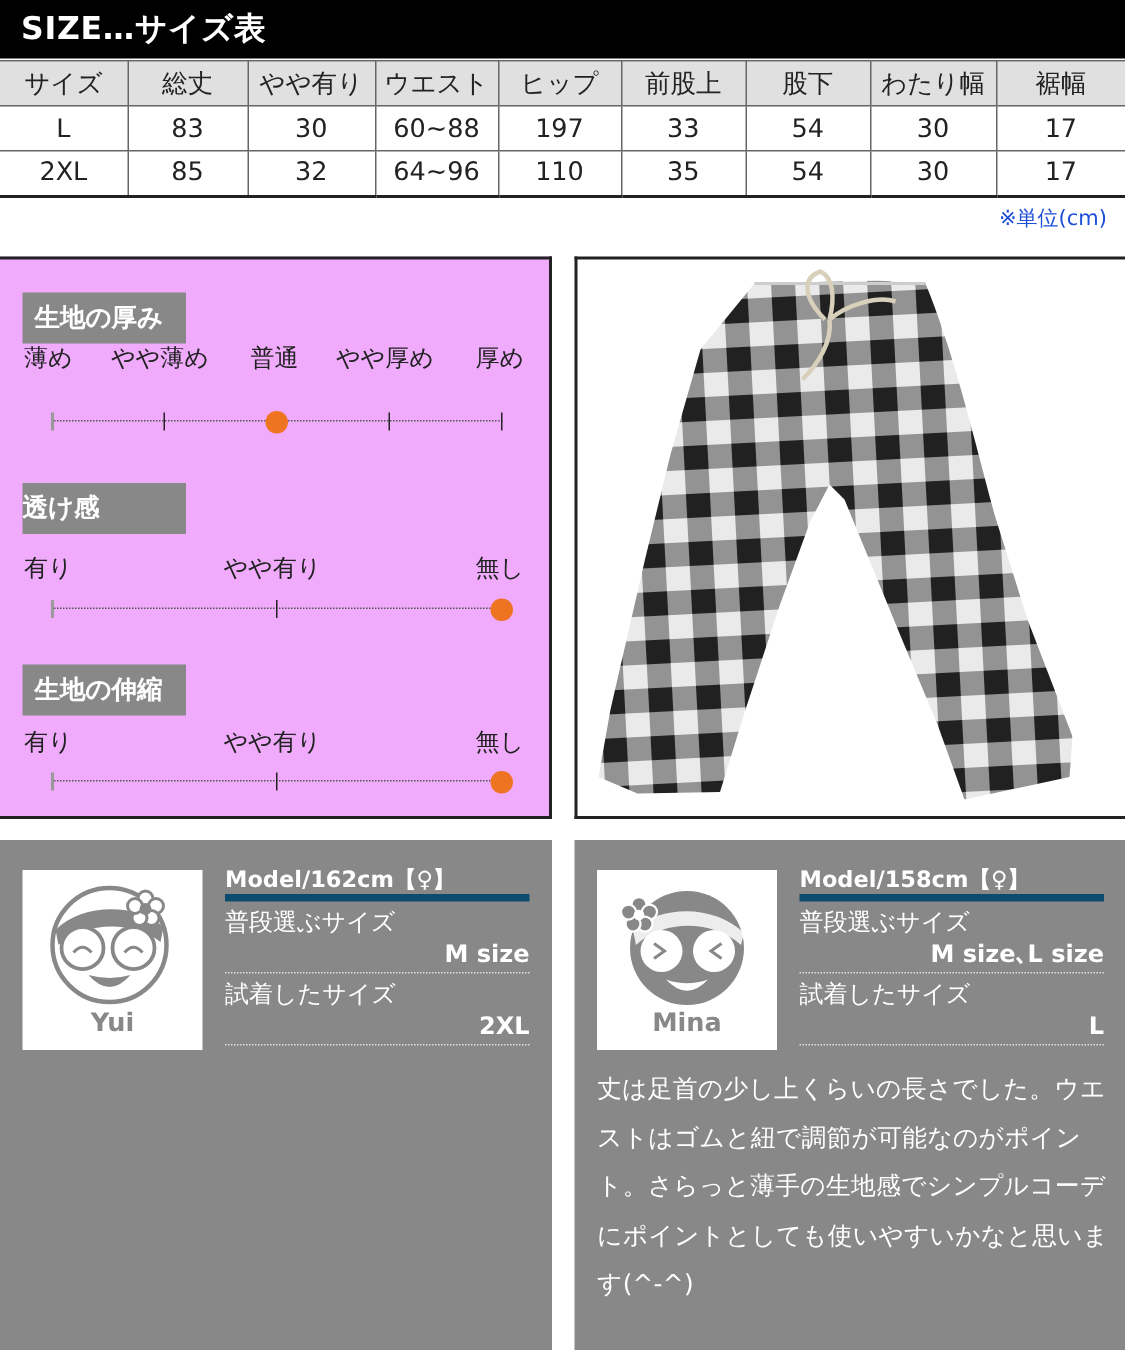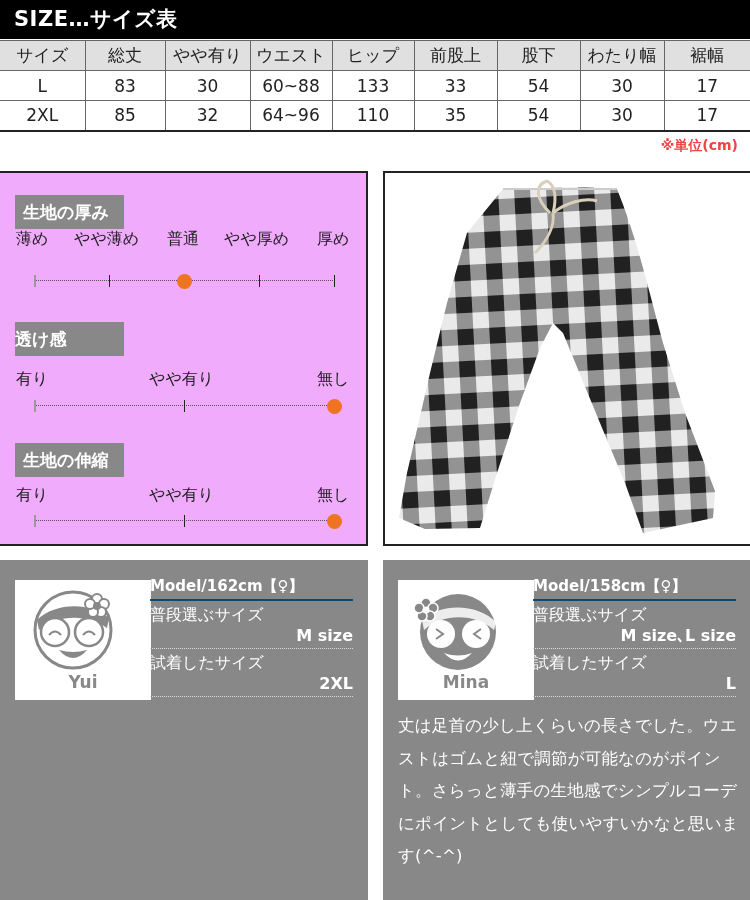--- a/index.html
+++ b/index.html
@@ -10,41 +10,41 @@
     font-weight: bold; font-size: 21px; line-height: 39px; padding-left: 14px; letter-spacing: 0.5px; }
 
   .size-table { position: absolute; left: 0; top: 40px; width: 750px; border-collapse: collapse; table-layout: fixed; }
   .size-table th, .size-table td { border: 1px solid #666; text-align: center; font-size: 17px; font-weight: normal; height: 30px; padding: 0; color: #222; }
   .size-table th { background: #e0e0e0; }
   .size-table td { background: #fff; }
   .size-table tr:last-child td { border-bottom: 2px solid #222; }
   .size-table th:first-child, .size-table td:first-child { border-left: none; }
   .size-table th:last-child, .size-table td:last-child { border-right: none; }
 
-  .unit-note { position: absolute; right: 12px; top: 137px; font-size: 14px; color: #ef4444; font-weight: bold; }
+  .unit-note { position: absolute; right: 12px; top: 137px; font-size: 14px; color: #1d4ed8; }
 
   .texture-box { position: absolute; left: 0; top: 171px; width: 368px; height: 375px; border: 2px solid #222; border-left: none; background: #f0abfc; }
   .tag { position: absolute; left: 15px; height: 34px; background: #888; color: #fff; font-weight: bold; font-size: 17px; line-height: 34px; padding: 0 8px; width: 109px; }
   .scale-labels { position: absolute; left: 16px; right: 14px; font-size: 16px; color: #222; height: 22px; }
   .scale-labels span { position: absolute; top: 0; white-space: nowrap; }
   .scale-line { position: absolute; left: 34px; width: 301px; height: 12px; }
   .scale-line .dots { position: absolute; left: 0; right: 0; top: 5px; border-top: 1px dotted #555; }
   .scale-line .tick { position: absolute; top: 0; width: 1px; height: 12px; background: #222; }
   .scale-line .tick.first { background: #999; width: 2px; }
   .scale-line .dot { position: absolute; top: -1px; width: 15px; height: 15px; margin-left: -7px; border-radius: 50%; background: #ee7421; }
 
   .photo-box { position: absolute; left: 383px; top: 171px; width: 367px; height: 375px; border: 2px solid #222; border-right: none; background: #fff; overflow: hidden; }
 
   .model-panel { position: absolute; top: 560px; width: 368px; height: 340px; background: #888; color: #fff; }
   .model-panel.left { left: 0; }
   .model-panel.right { left: 383px; width: 367px; }
-  .avatar-box { position: absolute; left: 15px; top: 20px; width: 136px; height: 120px; background: #fff; }
+  .avatar-box { position: absolute; left: 15px; top: 20px; width: 120px; height: 120px; background: #fff; }
   .avatar-name { position: absolute; left: 0; right: 0; bottom: 8px; text-align: center; color: #888; font-size: 17px; font-weight: bold; }
   .info { position: absolute; left: 150px; top: 14px; width: 203px; }
-  .info .model-line { font-weight: bold; font-size: 15px; padding-bottom: 1px; border-bottom: 2px solid #0c4a6e; height: 27px; line-height: 24px; }
+  .info .model-line { font-weight: bold; font-size: 15px; padding-bottom: 1px; border-bottom: 5px solid #0c4a6e; height: 27px; line-height: 24px; }
   .info .row { border-bottom: 1px dotted #ddd; height: 48px; position: relative; }
   .info .row .q { position: absolute; left: 0; top: 4px; font-size: 16px; }
   .info .row .a { position: absolute; right: 0; bottom: 3px; font-size: 16px; font-weight: bold; }
   .comment { position: absolute; left: 15px; top: 150px; width: 343px; font-size: 16.5px; line-height: 32.5px; color: #fff; letter-spacing: 0.2px; }
 </style>
 </head>
 <body>
 
 <div class="title-bar">SIZE…サイズ表</div>
 
@@ -72,21 +72,21 @@
       <th>わたり幅</th>
       <th>裾幅</th>
     </tr>
   </thead>
   <tbody>
     <tr>
       <td>L</td>
       <td>83</td>
       <td>30</td>
       <td>60~88</td>
-      <td>133</td>
+      <td>197</td>
       <td>33</td>
       <td>54</td>
       <td>30</td>
       <td>17</td>
     </tr>
     <tr>
       <td>2XL</td>
       <td>85</td>
       <td>32</td>
       <td>64~96</td>

